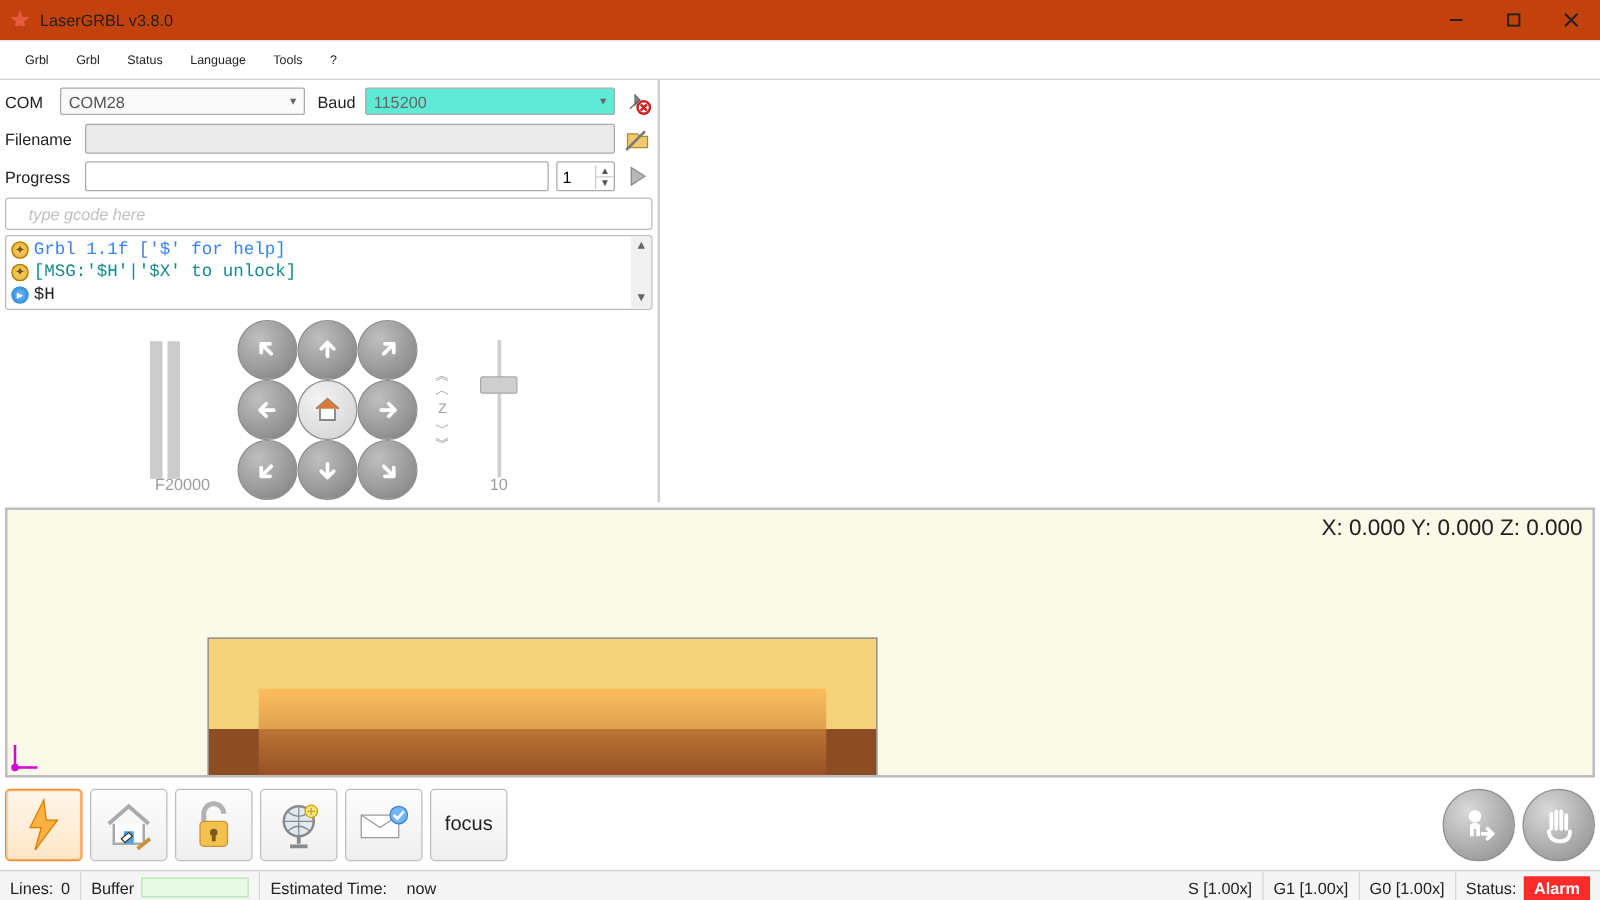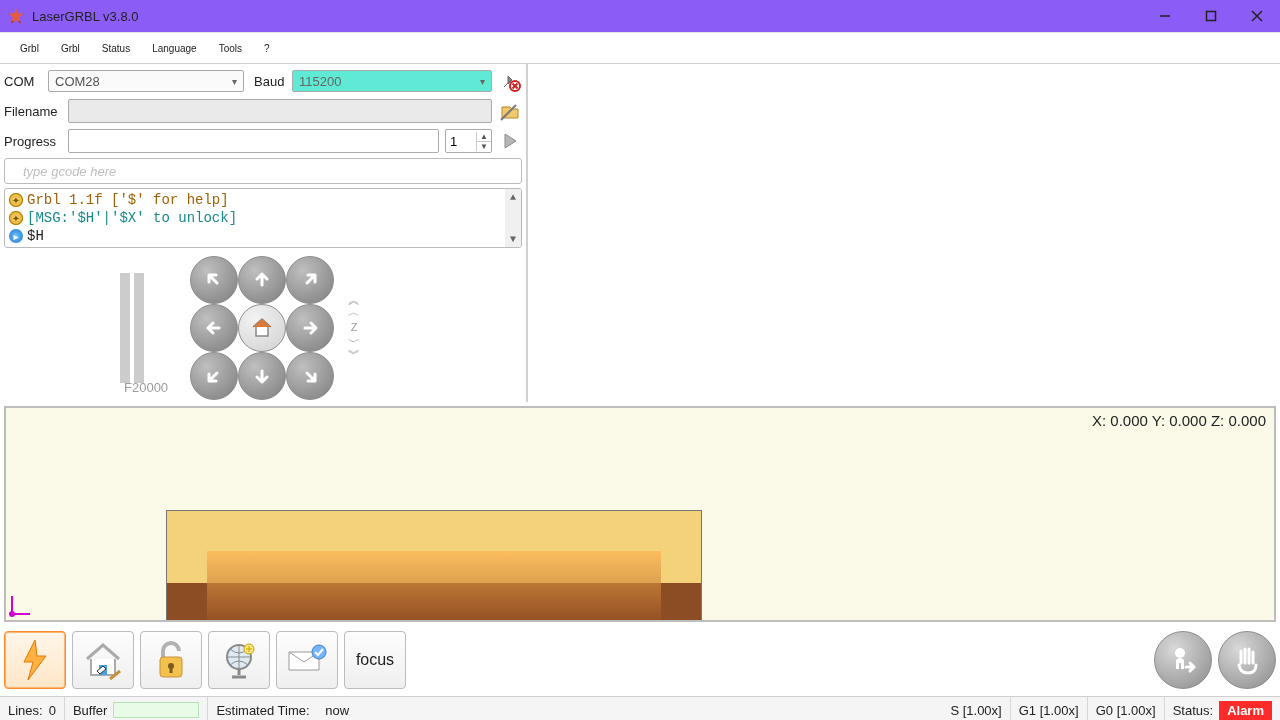--- a/index.html
+++ b/index.html
@@ -9,21 +9,21 @@
     font-size: 13px;
     background: #fff;
     color: #222;
     overflow: hidden;
   }
   
   .titlebar {
     height: 32px;
     display: flex; align-items: center;
     border-bottom: 1px solid #e6e6e6;
-    background: #8b5cf6;
+    background: #c2410c;
   }
   .titlebar .app-icon {
     width: 16px; height:16px; margin: 0 8px;
     background: radial-gradient(circle at 50% 40%, #e65a3d 0 55%, #b83a24 60% 100%);
     clip-path: polygon(50% 0,62% 35%,100% 35%,70% 57%,82% 100%,50% 75%,18% 100%,30% 57%,0 35%,38% 35%);
   }
   .titlebar .title { font-size: 13px; }
   .titlebar .spacer { flex: 1; }
   .winbtn { width: 46px; height: 32px; display:flex;align-items:center;justify-content:center; }
   .winbtn svg { stroke:#222; }
@@ -98,21 +98,21 @@
     border:1px solid #bbb; border-radius:3px;
     background:#fff; overflow:hidden;
     font-family: "Courier New", monospace;
     font-size: 14px;
   }
   .console-inner { padding:2px 4px; }
   .console-line { display:flex; align-items:center; gap:4px; height:18px; white-space:pre; }
   .ci { width:14px; height:14px; border-radius:50%; display:flex;align-items:center;justify-content:center; font-size:10px; font-family:Arial; font-style:normal; color:#fff;}
   .ci-sys { background: radial-gradient(circle,#ffd67a,#d9a21a); color:#7a5600; box-shadow: inset 0 0 0 1px #b07d00;}
   .ci-run { background: radial-gradient(circle,#6ec1ff,#1e78c8); }
-  .console .gold  { color:#a16207; }
+  .console .gold  { color:#3b82f6; }
   .console .teal  { color:#178a8a; }
   .console .black { color:#222; }
   .console .sb { position:absolute; right:0; top:0; bottom:0; width:16px; background:#f0f0f0;}
   .console .sb .up, .console .sb .dn { position:absolute; left:0; right:0; height:16px; display:flex;align-items:center;justify-content:center; color:#666; font-size:10px;}
   .console .sb .up{top:0;} .console .sb .dn{bottom:0;}
 
   
   .jog-panel { height:142px; display:flex; align-items:center; gap:16px; padding:4px 6px 0 6px;}
   .jog-panel .bar-pair { display:flex; gap:4px; margin-left:110px;}
   .vbar { width:10px; height:110px; background:#ccc; margin-top:2px;}
@@ -141,21 +141,21 @@
 
   
   .right-panel {
     flex:1; display:flex; flex-direction:column; padding:4px; box-sizing:border-box; gap:6px;
   }
   .canvas {
     flex:1; position:relative; border:2px solid #bdbdbd;
     background:#fbfae8;
     overflow:hidden;
   }
-  .coords { position:absolute; top:4px; right:8px; font-size:15px; color:#222; white-space:pre;}
+  .coords { position:absolute; top:4px; right:8px; font-size:18px; color:#222; white-space:pre;}
   .origin-axes { position:absolute; left:2px; bottom:2px; }
   .origin-axes svg { display:block; }
   .preview-img {
     position:absolute; left:160px; top:102px; width:534px; height:402px;
     background: linear-gradient(180deg, #f3d27a 0 18%, #8c4d25 18% 50%, #4d3726 50% 85%, #444 85% 100%);
     border:1px solid #777;
     overflow:hidden;
   }
   .preview-img::before{
     content:""; position:absolute; left:22px; bottom:10px; right:22px; height:170px;
@@ -368,20 +368,25 @@
       </div>
 
       <div class="z-col">
         <div class="chev">︽</div>
         <div class="chev">︿</div>
         <div class="z-label">Z</div>
         <div class="chev">﹀</div>
         <div class="chev">︾</div>
       </div>
 
+      <div class="slider">
+        <div class="track"></div>
+        <div class="knob"></div>
+        <div class="slider-val">10</div>
+      </div>
     </div>
   </div>
 
   <div class="right-panel">
     <div class="canvas">
       <div class="coords">X: 0.000 Y: 0.000 Z: 0.000</div>
       <div class="preview-img">
         <div class="laser-dot"></div>
       </div>
       <div class="origin-axes">

